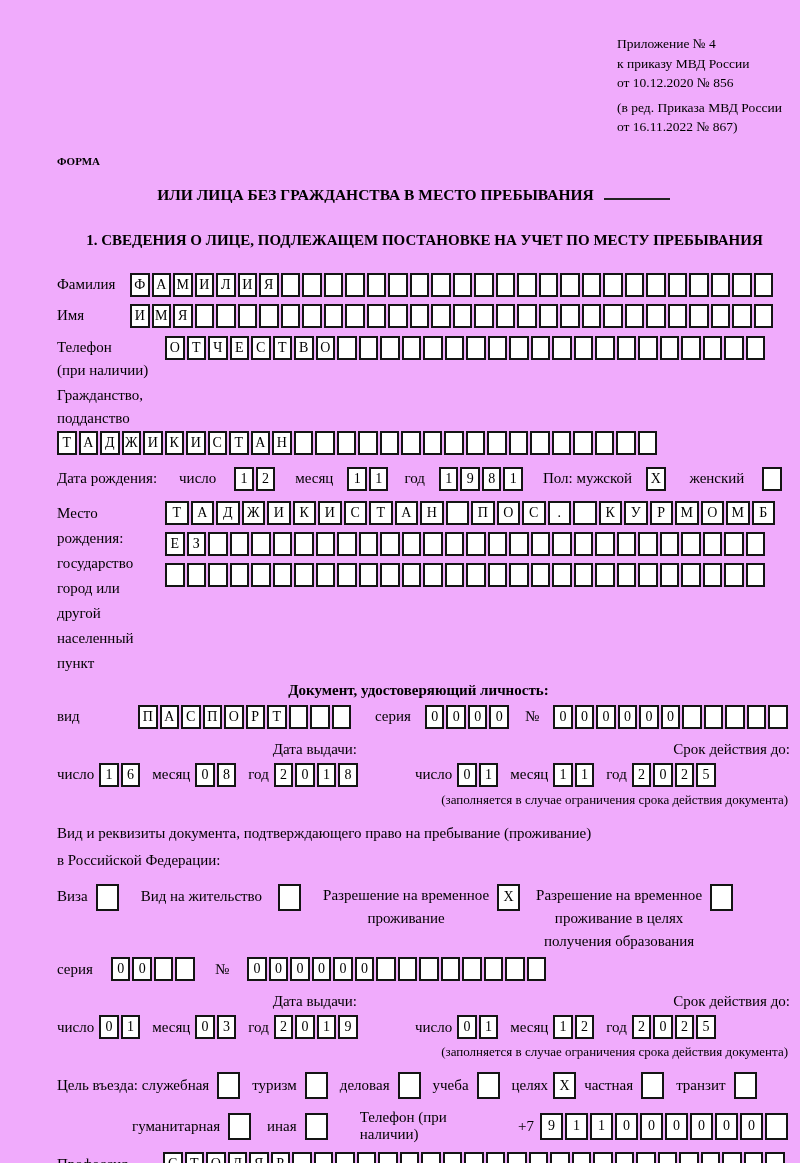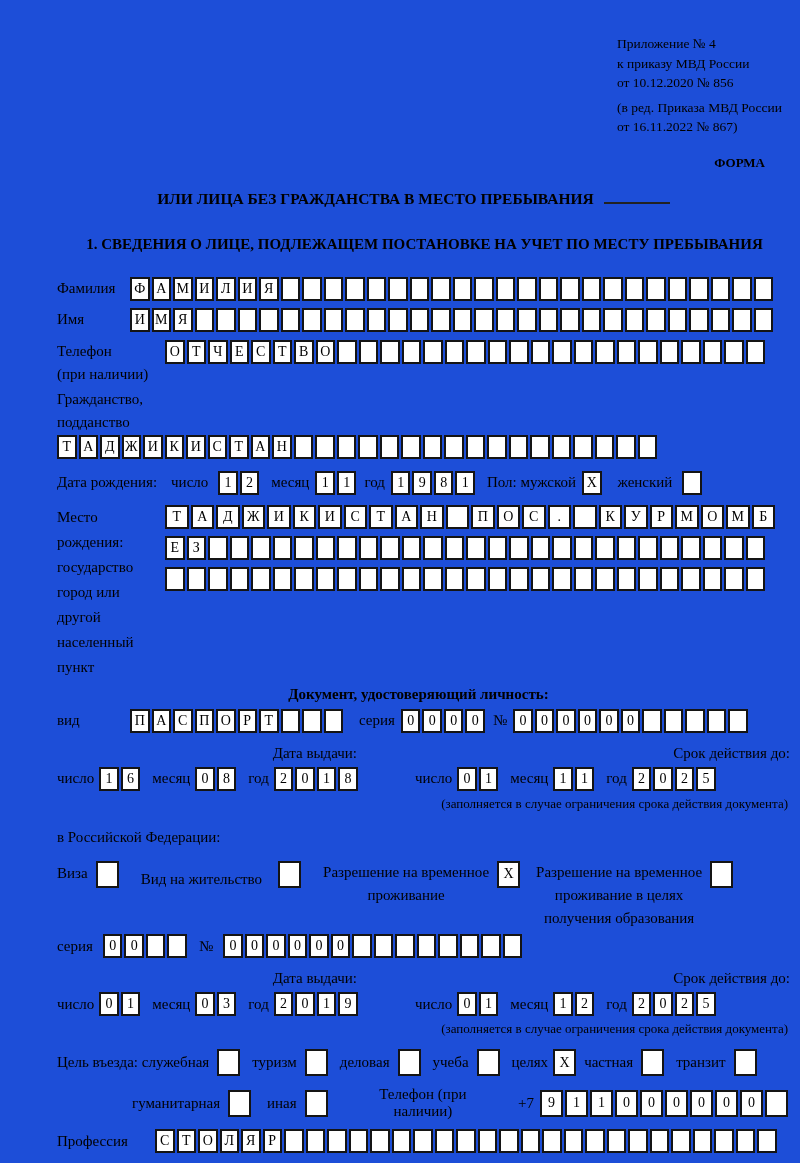--- a/index.html
+++ b/index.html
@@ -1,63 +1,63 @@
 <!DOCTYPE html>
 <html><head>
 <meta charset="utf-8">
 <style>
   html,body { margin:0; padding:0; background:#ffffff; }
   .page {
     width:800px; height:1163px; box-sizing:border-box;
     padding:34px 10px 0 57px;
     font-family:"Liberation Serif","DejaVu Serif",serif;
-    font-size:15px; color:#000; background:#1d4ed8; overflow:hidden;
+    font-size:15px; color:#000; background:#f0abfc; overflow:hidden;
   }
   
   .boxes { display:inline-flex; flex-wrap:nowrap; align-items:center; }
   .box {
     display:inline-flex; flex:0 0 auto; box-sizing:border-box;
     width:19.5px; height:24px; margin-right:2px;
     border:2px solid #141414; background:#fff;
     align-items:center; justify-content:center;
     font-size:14px; line-height:1;
   }
   .wideboxes .box { width:23.5px; }
   .big .box { width:23px; height:27px; }
   
   .annex { margin-left:560px; font-size:13.5px; line-height:1.45; }
   .annex .amend { margin-top:5px; }
-  .forma { text-align:right; padding-right:25px; font-weight:bold; margin-top:18px; font-size:13px; }
+  .forma { padding-right:25px; font-weight:bold; margin-top:18px; font-size:11px; }
   .title { text-align:center; font-weight:bold; font-size:15.5px; line-height:1.6; margin-top:16px; margin-left:-20px; }
   .uline { display:inline-block; width:66px; border-bottom:2px solid #222; margin-left:10px; height:14px; }
   .section { font-weight:bold; font-size:15px; margin-top:24px; margin-left:2px;text-align:center; }
   
   .row { display:flex; align-items:flex-start; margin-top:7px; }
   .lbl { flex:0 0 auto; line-height:1.55; }
   .w73 { width:73px; } .w108 { width:108px; } .w118 { width:118px; }
   .w98 { width:98px; }
   .mlines { line-height:25px; }
-  .inline { display:flex; align-items:center; }
+  .inline { display:flex; align-items:center;gap:8px; }
   .sp6 { margin-left:6px; } .sp10 { margin-left:10px; } .sp14 { margin-left:14px; } .sp20 { margin-left:20px; }
   
   .dates-row { display:flex; margin-top:12px; }
   .dcol-left { width:358px; flex:0 0 auto; }
   .dcol-right { flex:1 1 auto; }
   .dhead { text-align:right; margin-bottom:5px; }
   .dcol-left .dhead { width:300px; }
   .dgroup { display:flex; align-items:center; }
   .dlbl { margin-right:5px; }
   .dlbl + .boxes { margin-right:10px; }
   .note { font-size:13px; margin-top:5px; text-align:right; padding-right:2px; }
   
   .permit-row { display:flex; align-items:flex-start; margin-top:10px; }
   .pblock { text-align:center; line-height:1.55; }
   .cb { margin-left:8px; }
   
-  .purpose-row { display:flex; align-items:center; margin-top:12px;text-align:center; }
+  .purpose-row { display:flex; align-items:center; margin-top:12px; }
   .purpose-row .item { display:flex; align-items:center; }
   
   .docheading { text-align:center; font-weight:bold; margin-top:6px; margin-left:-10px; }
   .plain2 { margin-top:12px; line-height:1.8; }
   .boxrow { margin-bottom:7px; }
 </style>
 </head>
 <body>
 
 <div class="page">
@@ -433,29 +433,30 @@
             <span class="box">0</span>
             <span class="box">2</span>
             <span class="box">5</span>
           </span>
       </div>
       <div class="note">(заполняется в случае ограничения срока действия документа)</div>
     </div>
   </div>
 
   <div class="plain2">
+    <div>Вид и реквизиты документа, подтверждающего право на пребывание (проживание)</div>
     <div>в Российской Федерации:</div>
   </div>
 
   <div class="permit-row big">
     <span style="margin-top:4px;">Виза</span>
     <span class="boxes cb">
         <span class="box"></span>
       </span>
-    <span class="sp20" style="margin-top:10px;text-align:right;">Вид на жительство</span>
+    <span class="sp20" style="margin-top:4px;text-align:right;">Вид на жительство</span>
     <span class="boxes cb" style="margin-left:16px;">
         <span class="box"></span>
       </span>
     <span class="pblock sp20">
       <span>Разрешение на временное</span><br>
       <span>проживание</span>
     </span>
     <span class="boxes cb">
         <span class="box">X</span>
       </span>

